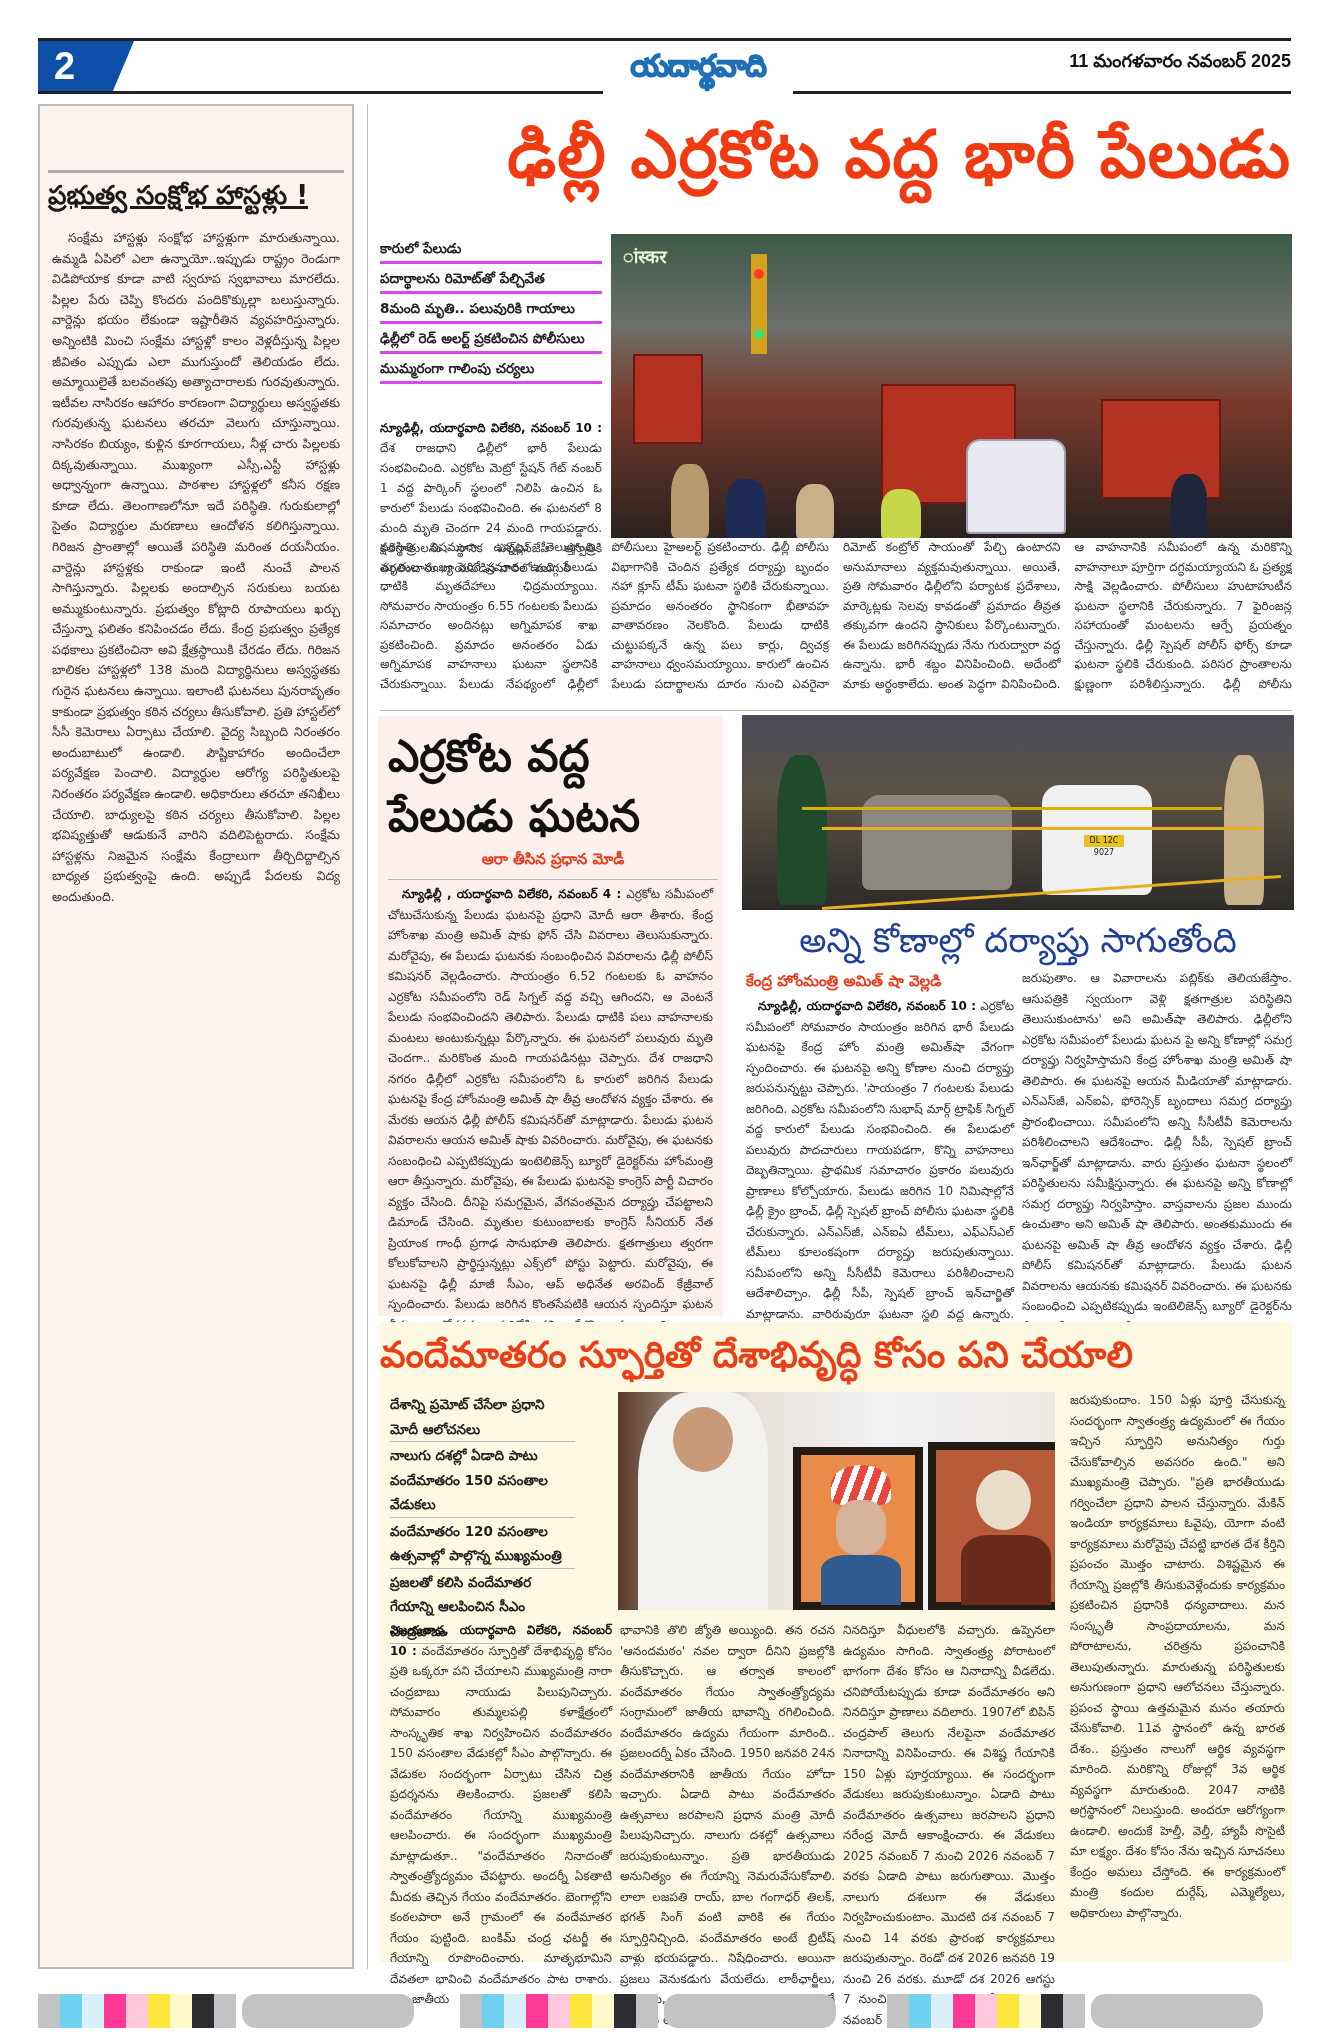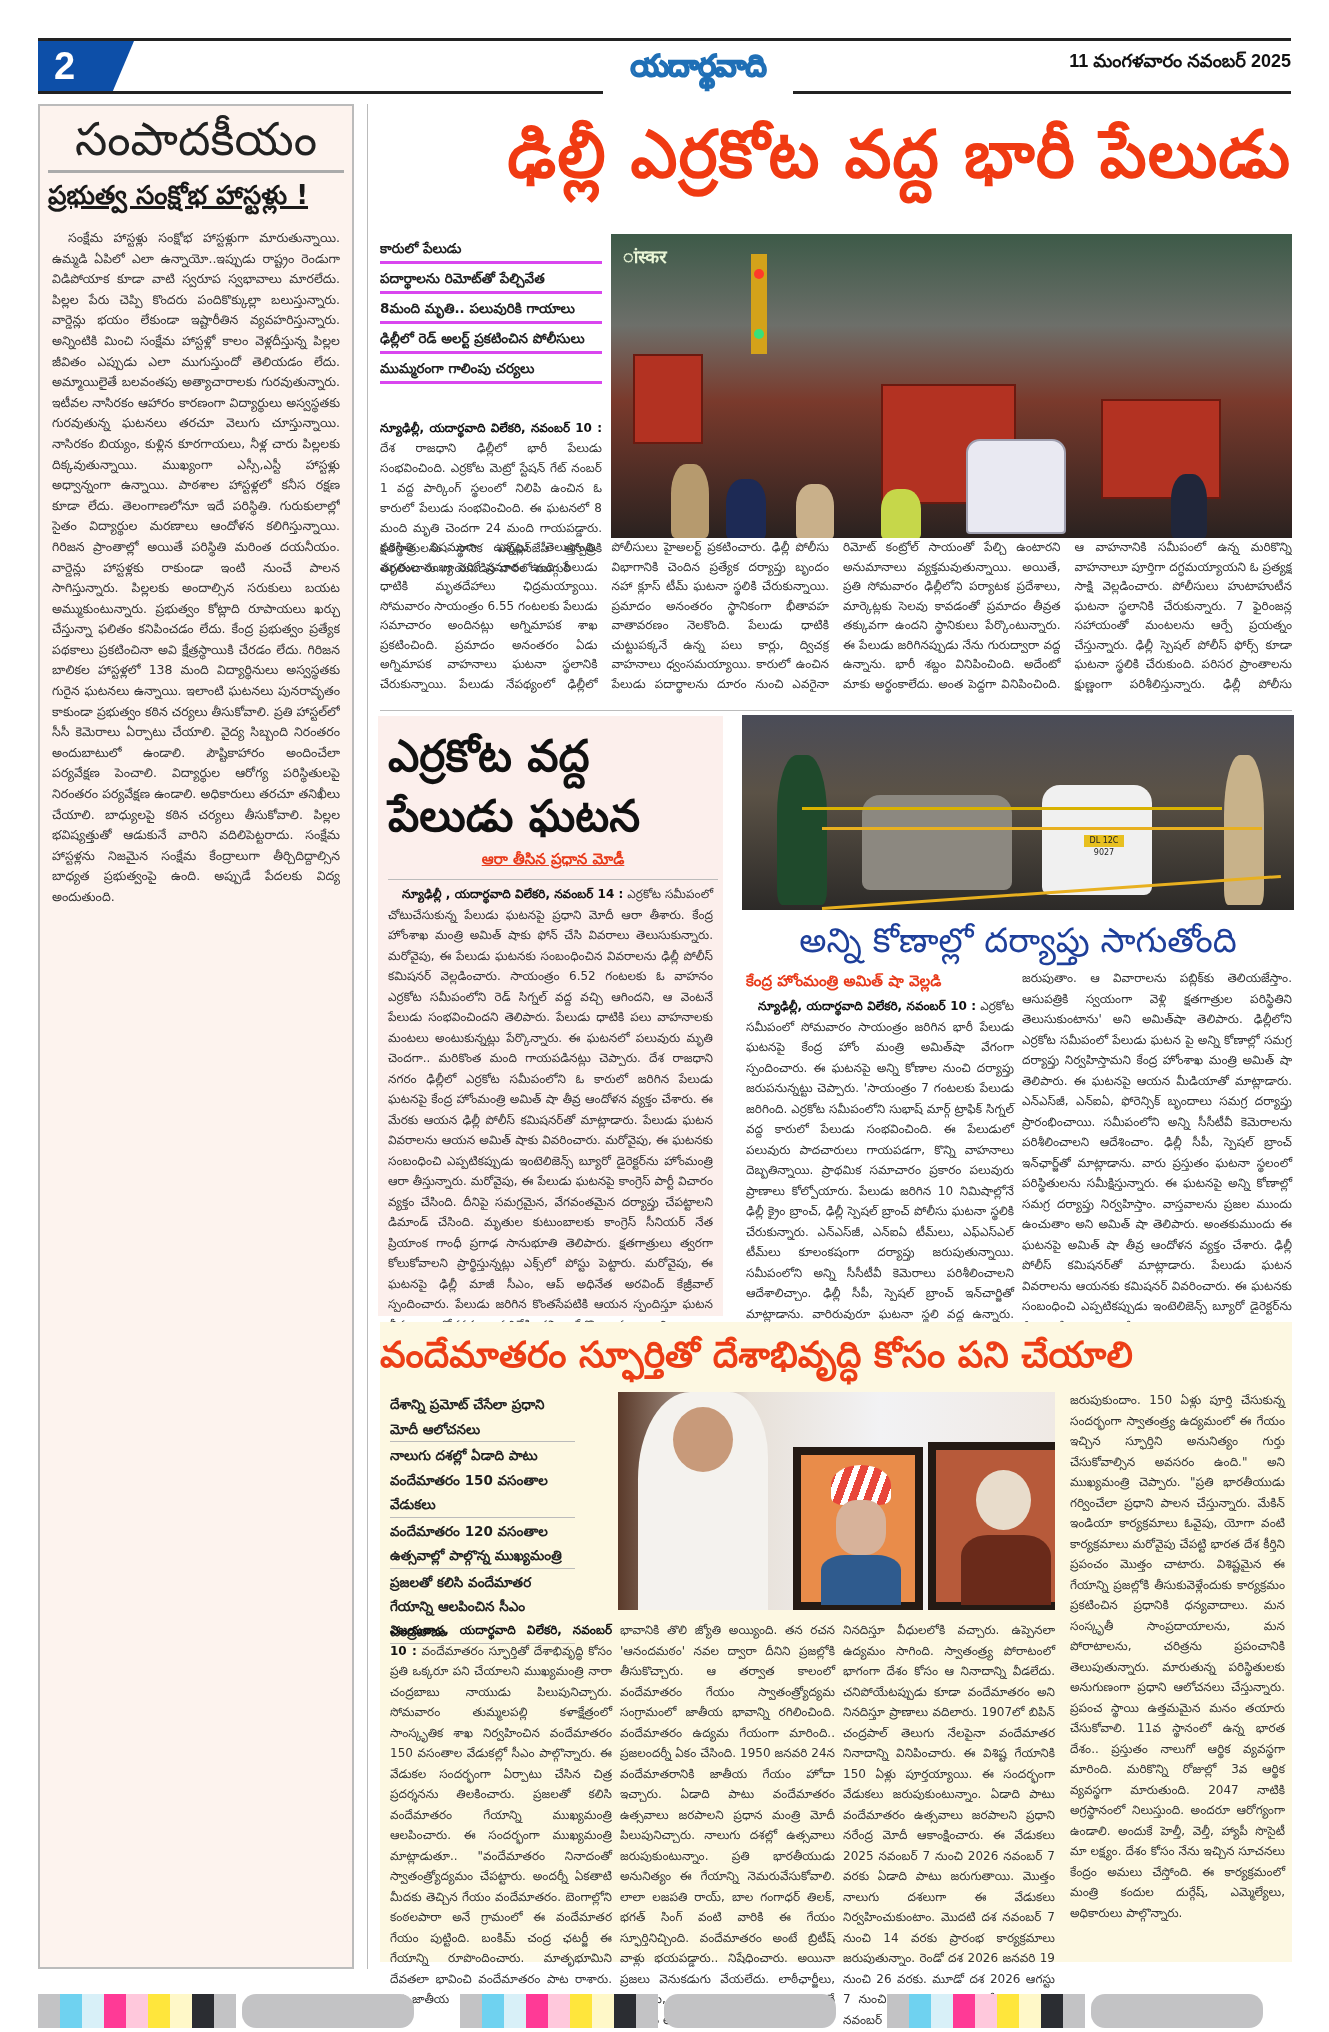--- a/index.html
+++ b/index.html
@@ -53,21 +53,21 @@
   .lead-body-cols { position: absolute; left: 380px; top: 538px; width: 912px; height: 170px;
     column-count: 4; column-gap: 14px; font-size: 12px; line-height: 19.5px; text-align: justify; color: #333; overflow: hidden; }
   .lead-lead { font-weight: bold; color: #111; margin-top: 48px; }
   .rule-h { position: absolute; height: 1px; background: #bbb; }
 
   
   .modi-box { position: absolute; left: 378px; top: 716px; width: 345px; height: 600px; background: #fcefec; }
   .modi-headline { position: absolute; left: 10px; top: 10px; width: 330px; font-size: 44px; font-weight: bold;
     color: #111; line-height: 60px; }
   .modi-subhead { position: absolute; left: 10px; top: 134px; width: 330px; text-align: center; font-size: 15px;
-    font-weight: bold; color: #e83a1a; padding-bottom: 8px; border-bottom: 1px solid #bbb; text-decoration: underline; }
+    font-weight: bold; color: #e83a1a; padding-bottom: 8px; border-bottom: 1px solid #bbb; }
   .modi-body { position: absolute; left: 10px; top: 168px; width: 325px; font-size: 12px; line-height: 20.5px;
     text-align: justify; color: #333; text-indent: 14px; }
 
   
   .car-photo { position: absolute; left: 742px; top: 715px; width: 552px; height: 195px;
     background: linear-gradient(180deg, #4a4c58 0%, #5b5246 40%, #2c2a28 100%); overflow: hidden; }
   .car { position: absolute; border-radius: 18px 18px 8px 8px; }
   .tape { position: absolute; height: 3px; background: #e8b020; transform-origin: left center; }
 
   
@@ -98,21 +98,20 @@
 </head>
 <body>
 
 <div class="masthead">
   <div class="page-no">2</div>
   <div class="logo">యదార్థవాది</div>
   <div class="dateline">11 మంగళవారం నవంబర్ 2025</div>
 </div>
 
 <div class="editorial">
-  <div class="editorial-title">సంపాదకీయం</div>
   <div class="editorial-rule"></div>
   <div class="editorial-headline">ప్రభుత్వ సంక్షోభ హాస్టళ్లు !</div>
   <div class="editorial-body">సంక్షేమ హాస్టళ్లు సంక్షోభ హాస్టళ్లుగా మారుతున్నాయి. ఉమ్మడి ఏపిలో ఎలా ఉన్నాయో..ఇప్పుడు రాష్ట్రం రెండుగా విడిపోయాక కూడా వాటి స్వరూప స్వభావాలు మారలేదు. పిల్లల పేరు చెప్పి కొందరు పందికొక్కుల్లా బలుస్తున్నారు. వార్డెన్లు భయం లేకుండా ఇష్టారీతిన వ్యవహరిస్తున్నారు. అన్నింటికి మించి సంక్షేమ హాస్టళ్లో కాలం వెళ్లదీస్తున్న పిల్లల జీవితం ఎప్పుడు ఎలా ముగుస్తుందో తెలియడం లేదు. అమ్మాయిలైతే బలవంతపు అత్యాచారాలకు గురవుతున్నారు. ఇటీవల నాసిరకం ఆహారం కారణంగా విద్యార్థులు అస్వస్థతకు గురవుతున్న ఘటనలు తరచూ వెలుగు చూస్తున్నాయి. నాసిరకం బియ్యం, కుళ్లిన కూరగాయలు, నీళ్ల చారు పిల్లలకు దిక్కవుతున్నాయి. ముఖ్యంగా ఎస్సీ,ఎస్టీ హాస్టళ్లు అధ్వాన్నంగా ఉన్నాయి. పాఠశాల హాస్టళ్లలో కనీస రక్షణ కూడా లేదు. తెలంగాణలోనూ ఇదే పరిస్థితి. గురుకులాల్లో సైతం విద్యార్థుల మరణాలు ఆందోళన కలిగిస్తున్నాయి. గిరిజన ప్రాంతాల్లో అయితే పరిస్థితి మరింత దయనీయం. వార్డెన్లు హాస్టళ్లకు రాకుండా ఇంటి నుంచే పాలన సాగిస్తున్నారు. పిల్లలకు అందాల్సిన సరుకులు బయట అమ్ముకుంటున్నారు. ప్రభుత్వం కోట్లాది రూపాయలు ఖర్చు చేస్తున్నా ఫలితం కనిపించడం లేదు. కేంద్ర ప్రభుత్వం ప్రత్యేక పథకాలు ప్రకటించినా అవి క్షేత్రస్థాయికి చేరడం లేదు. గిరిజన బాలికల హాస్టళ్లలో 138 మంది విద్యార్థినులు అస్వస్థతకు గురైన ఘటనలు ఉన్నాయి. ఇలాంటి ఘటనలు పునరావృతం కాకుండా ప్రభుత్వం కఠిన చర్యలు తీసుకోవాలి. ప్రతి హాస్టల్‌లో సీసీ కెమెరాలు ఏర్పాటు చేయాలి. వైద్య సిబ్బంది నిరంతరం అందుబాటులో ఉండాలి. పౌష్టికాహారం అందించేలా పర్యవేక్షణ పెంచాలి. విద్యార్థుల ఆరోగ్య పరిస్థితులపై నిరంతరం పర్యవేక్షణ ఉండాలి. అధికారులు తరచూ తనిఖీలు చేయాలి. బాధ్యులపై కఠిన చర్యలు తీసుకోవాలి. పిల్లల భవిష్యత్తుతో ఆడుకునే వారిని వదిలిపెట్టరాదు. సంక్షేమ హాస్టళ్లను నిజమైన సంక్షేమ కేంద్రాలుగా తీర్చిదిద్దాల్సిన బాధ్యత ప్రభుత్వంపై ఉంది. అప్పుడే పేదలకు విద్య అందుతుంది.</div>
 </div>
 <div class="col-divider"></div>
 
 <div class="main-headline">ఢిల్లీ ఎర్రకోట వద్ద భారీ పేలుడు</div>
 
 <div class="lead-bullets">
   <div class="lead-bullet">కారులో పేలుడు</div>
@@ -143,21 +142,21 @@
   <span>దేశ రాజధాని ఢిల్లీలో భారీ పేలుడు సంభవించింది. ఎర్రకోట మెట్రో స్టేషన్ గేట్ నంబర్ 1 వద్ద పార్కింగ్ స్థలంలో నిలిపి ఉంచిన ఓ కారులో పేలుడు సంభవించింది. ఈ ఘటనలో 8 మంది మృతి చెందగా 24 మంది గాయపడ్డారు. క్షతగాత్రులను స్థానిక ఎల్ఎన్‌జేపీ ఆస్పత్రికి తరలించారు. గాయపడిన వారిలో ముగ్గురి</span>
 </div>
 
 <div class="lead-body-cols">పరిస్థితి విషమంగా ఉన్నట్లు తెలుస్తోంది. మృతుల సంఖ్య పెరిగే ప్రమాదం ఉంది. పేలుడు ధాటికి మృతదేహాలు ఛిద్రమయ్యాయి. సోమవారం సాయంత్రం 6.55 గంటలకు పేలుడు సమాచారం అందినట్లు అగ్నిమాపక శాఖ ప్రకటించింది. ప్రమాదం అనంతరం ఏడు అగ్నిమాపక వాహనాలు ఘటనా స్థలానికి చేరుకున్నాయి. పేలుడు నేపథ్యంలో ఢిల్లీలో పోలీసులు హైఅలర్ట్ ప్రకటించారు. ఢిల్లీ పోలీసు విభాగానికి చెందిన ప్రత్యేక దర్యాప్తు బృందం నహా క్లూస్ టీమ్ ఘటనా స్థలికి చేరుకున్నాయి. ప్రమాదం అనంతరం స్థానికంగా భీతావహ వాతావరణం నెలకొంది. పేలుడు ధాటికి చుట్టుపక్కనే ఉన్న పలు కార్లు, ద్విచక్ర వాహనాలు ధ్వంసమయ్యాయి. కారులో ఉంచిన పేలుడు పదార్థాలను దూరం నుంచి ఎవరైనా రిమోట్ కంట్రోల్ సాయంతో పేల్చి ఉంటారని అనుమానాలు వ్యక్తమవుతున్నాయి. అయితే, ప్రతి సోమవారం ఢిల్లీలోని పర్యాటక ప్రదేశాలు, మార్కెట్లకు సెలవు కావడంతో ప్రమాదం తీవ్రత తక్కువగా ఉందని స్థానికులు పేర్కొంటున్నారు. ఈ పేలుడు జరిగినప్పుడు నేను గురుద్వారా వద్ద ఉన్నాను. భారీ శబ్దం వినిపించింది. అదేంటో మాకు అర్థంకాలేదు. అంత పెద్దగా వినిపించింది. ఆ వాహనానికి సమీపంలో ఉన్న మరికొన్ని వాహనాలూ పూర్తిగా దగ్ధమయ్యాయని ఓ ప్రత్యక్ష సాక్షి వెల్లడించారు. పోలీసులు హుటాహుటీన ఘటనా స్థలానికి చేరుకున్నారు. 7 ఫైరింజన్ల సహాయంతో మంటలను ఆర్పే ప్రయత్నం చేస్తున్నారు. ఢిల్లీ స్పెషల్ పోలీస్ ఫోర్స్ కూడా ఘటనా స్థలికి చేరుకుంది. పరిసర ప్రాంతాలను క్షుణ్ణంగా పరిశీలిస్తున్నారు. ఢిల్లీ పోలీసు విభాగానికి చెందిన ప్రత్యేక దర్యాప్తు బృందం సంఘటనా స్థలానికి చేరుకుంది.</div>
 <div class="rule-h" style="left:380px;top:710px;width:912px;"></div>
 
 <div class="modi-box">
   <div class="modi-headline">ఎర్రకోట వద్ద పేలుడు ఘటన</div>
   <div class="modi-subhead">ఆరా తీసిన ప్రధాన మోడీ</div>
   <div class="modi-body">
-    <span class="lead-lead">న్యూఢిల్లీ , యదార్థవాది విలేకరి, నవంబర్ 14 :</span>
+    <span class="lead-lead">న్యూఢిల్లీ , యదార్థవాది విలేకరి, నవంబర్ 4 :</span>
     <span>ఎర్రకోట సమీపంలో చోటుచేసుకున్న పేలుడు ఘటనపై ప్రధాని మోదీ ఆరా తీశారు. కేంద్ర హోంశాఖ మంత్రి అమిత్ షాకు ఫోన్ చేసి వివరాలు తెలుసుకున్నారు. మరోవైపు, ఈ పేలుడు ఘటనకు సంబంధించిన వివరాలను ఢిల్లీ పోలీస్ కమిషనర్ వెల్లడించారు. సాయంత్రం 6.52 గంటలకు ఓ వాహనం ఎర్రకోట సమీపంలోని రెడ్ సిగ్నల్ వద్ద వచ్చి ఆగిందని, ఆ వెంటనే పేలుడు సంభవించిందని తెలిపారు. పేలుడు ధాటికి పలు వాహనాలకు మంటలు అంటుకున్నట్లు పేర్కొన్నారు. ఈ ఘటనలో పలువురు మృతి చెందగా.. మరికొంత మంది గాయపడినట్లు చెప్పారు. దేశ రాజధాని నగరం ఢిల్లీలో ఎర్రకోట సమీపంలోని ఓ కారులో జరిగిన పేలుడు ఘటనపై కేంద్ర హోంమంత్రి అమిత్ షా తీవ్ర ఆందోళన వ్యక్తం చేశారు. ఈ మేరకు ఆయన ఢిల్లీ పోలీస్ కమిషనర్‌తో మాట్లాడారు. పేలుడు ఘటన వివరాలను ఆయన అమిత్ షాకు వివరించారు. మరోవైపు, ఈ ఘటనకు సంబంధించి ఎప్పటికప్పుడు ఇంటెలిజెన్స్ బ్యూరో డైరెక్టర్‌ను హోంమంత్రి ఆరా తీస్తున్నారు. మరోవైపు, ఈ పేలుడు ఘటనపై కాంగ్రెస్ పార్టీ విచారం వ్యక్తం చేసింది. దీనిపై సమగ్రమైన, వేగవంతమైన దర్యాప్తు చేపట్టాలని డిమాండ్ చేసింది. మృతుల కుటుంబాలకు కాంగ్రెస్ సీనియర్ నేత ప్రియాంక గాంధీ ప్రగాఢ సానుభూతి తెలిపారు. క్షతగాత్రులు త్వరగా కోలుకోవాలని ప్రార్థిస్తున్నట్లు ఎక్స్‌లో పోస్టు పెట్టారు. మరోవైపు, ఈ ఘటనపై ఢిల్లీ మాజీ సీఎం, ఆప్ అధినేత అరవింద్ కేజ్రీవాల్ స్పందించారు. పేలుడు జరిగిన కొంతసేపటికి ఆయన స్పందిస్తూ ఘటన తీవ్ర ఆందోళనకు గురిచేసిందని పేర్కొన్నారు. ఇది చాలా బాధాకరమైనదని ఎక్స్‌లో పోస్టు పెట్టారు. ఈ పేలుడు ఎలా జరిగిందో, దీని వెనుక ఎవరున్నారో వెంటనే పోలీసులు, ప్రభుత్వం వెంటనే దర్యాప్తు చేయాలని కోరారు.</span>
   </div>
 </div>
 
 <div class="car-photo" title="Damaged cars behind police cordon tape near Red Fort">
   <div class="car" style="left:120px;top:80px;width:150px;height:95px;background:#8c8880;"></div>
   <div class="car" style="left:300px;top:70px;width:110px;height:110px;background:#f0f0f0;"></div>
   <div style="position:absolute;left:342px;top:120px;width:40px;height:12px;background:#e8c020;font-size:8px;text-align:center;line-height:12px;">DL 12C 9027</div>
   <div class="ph-person" style="left:35px;top:40px;width:50px;height:150px;background:#1f4a2c;"></div>
   <div class="ph-person" style="left:482px;top:40px;width:40px;height:150px;background:#c8b28a;"></div>

